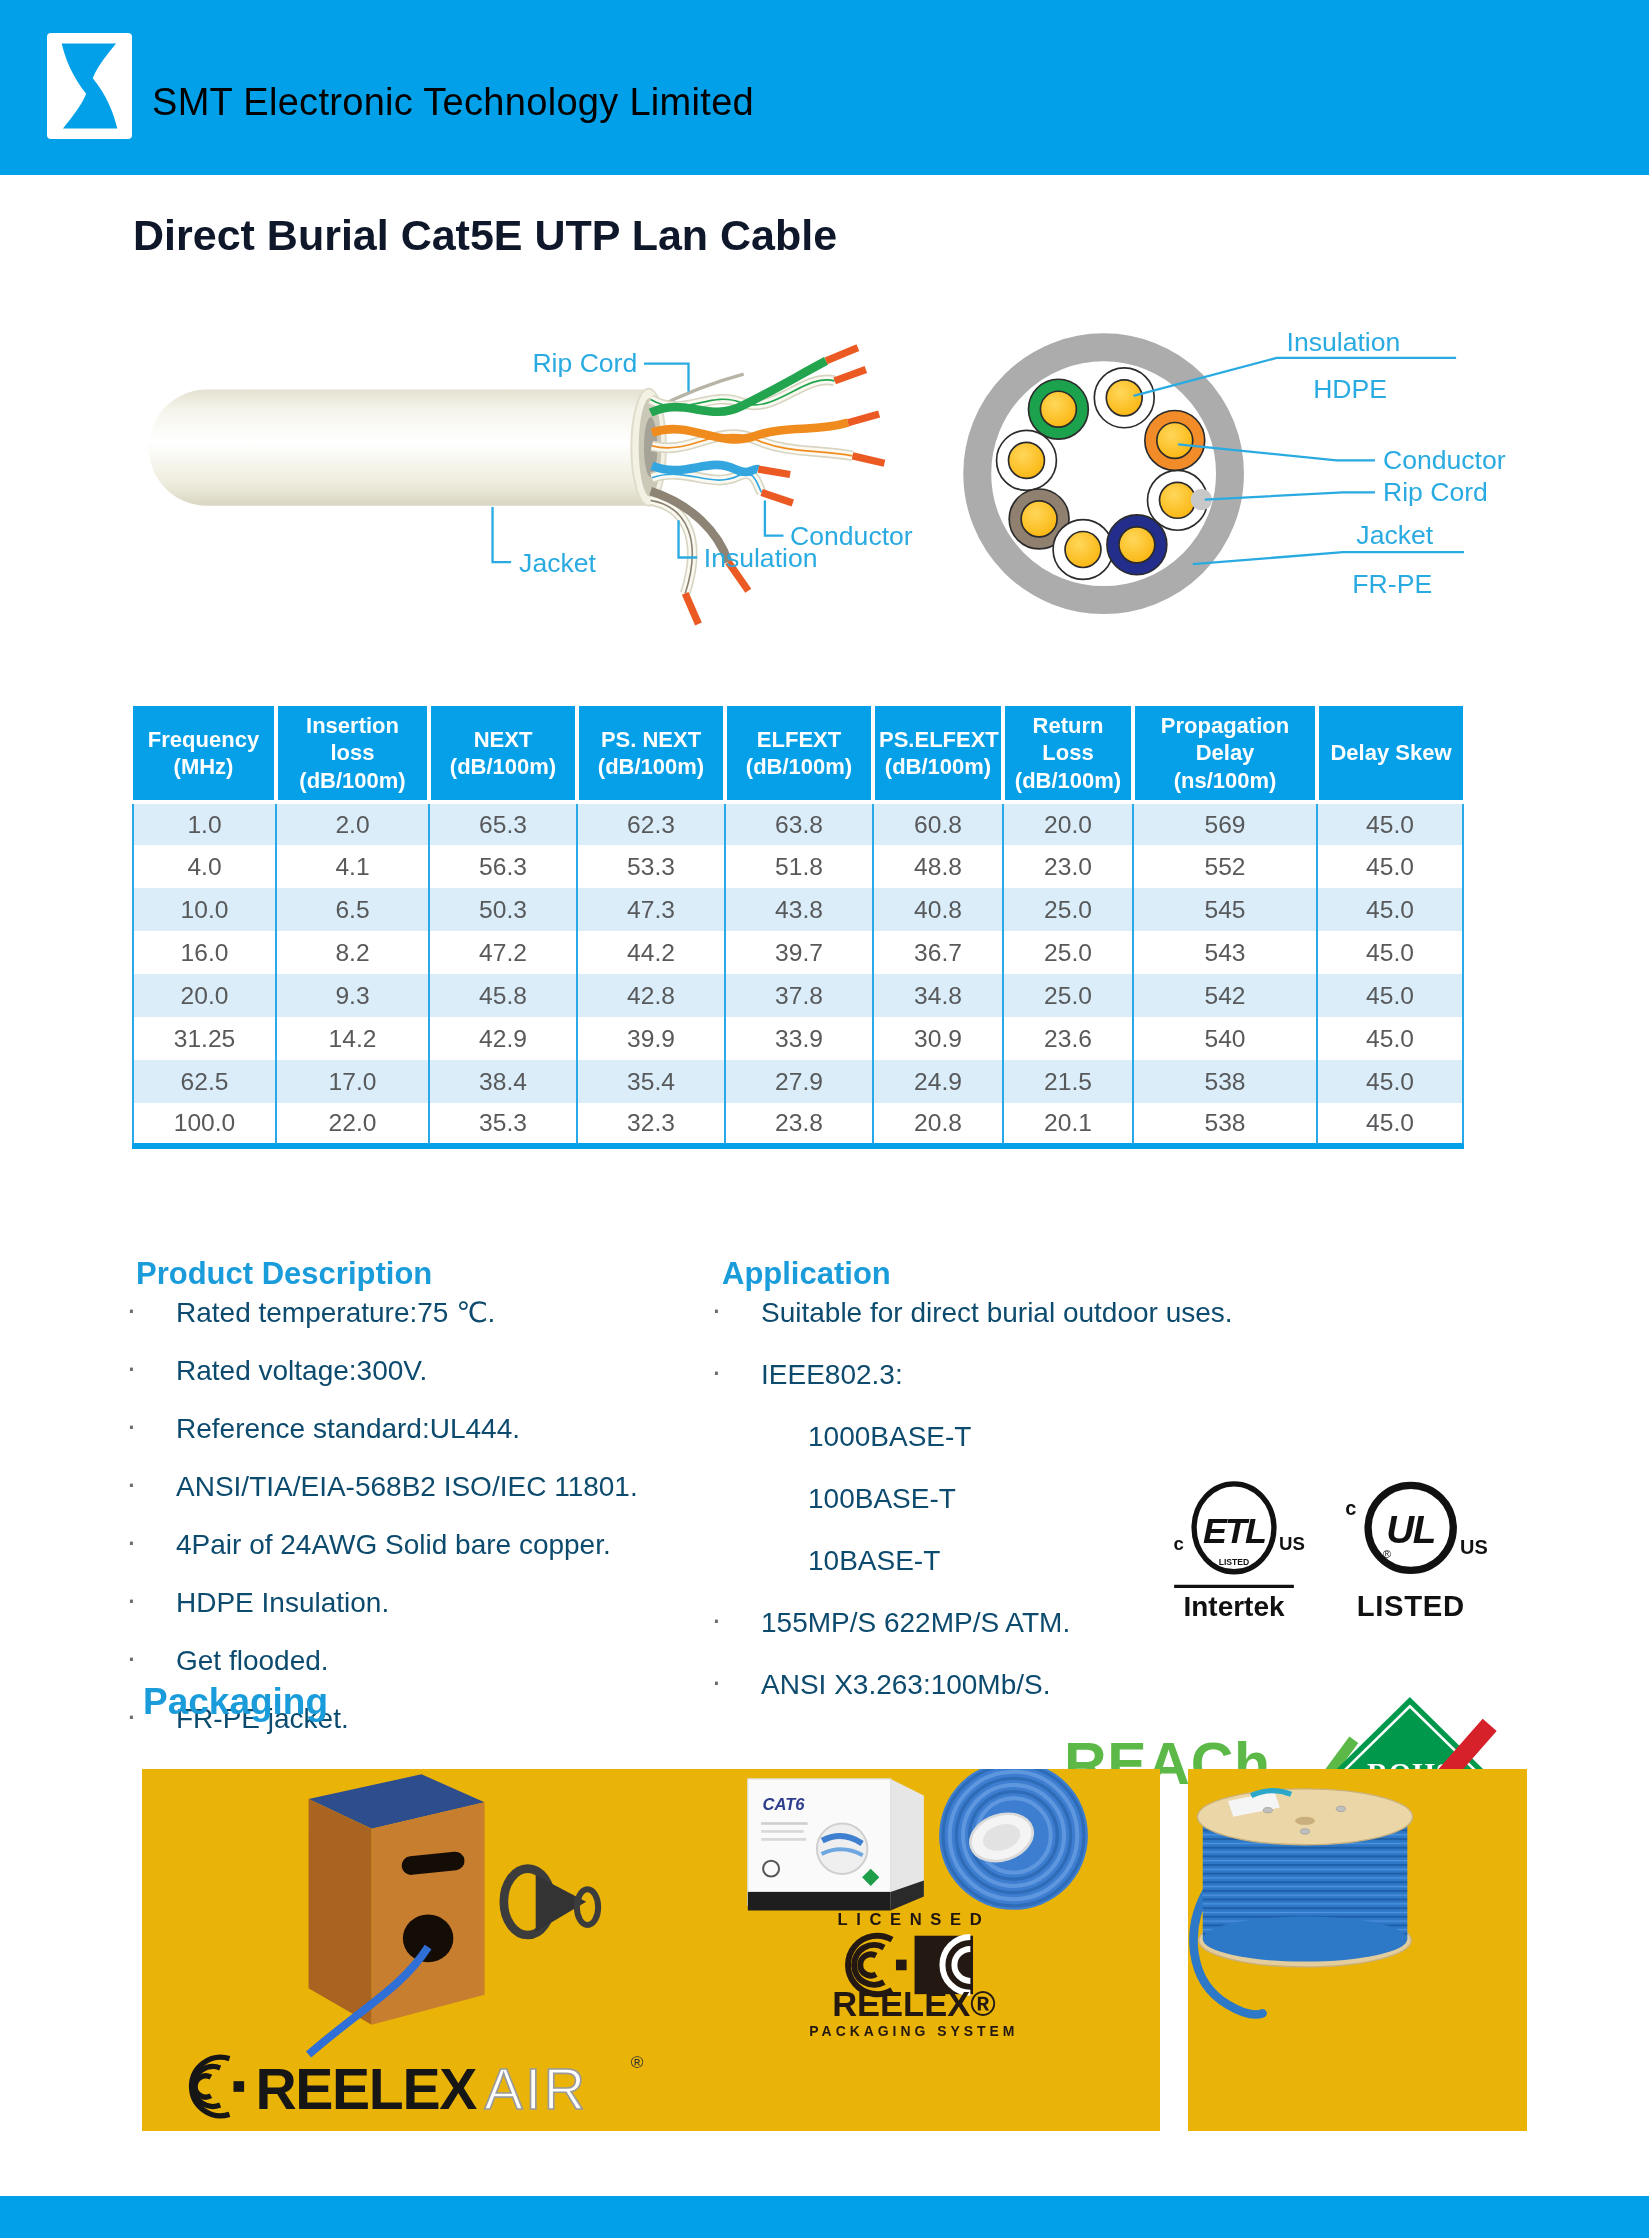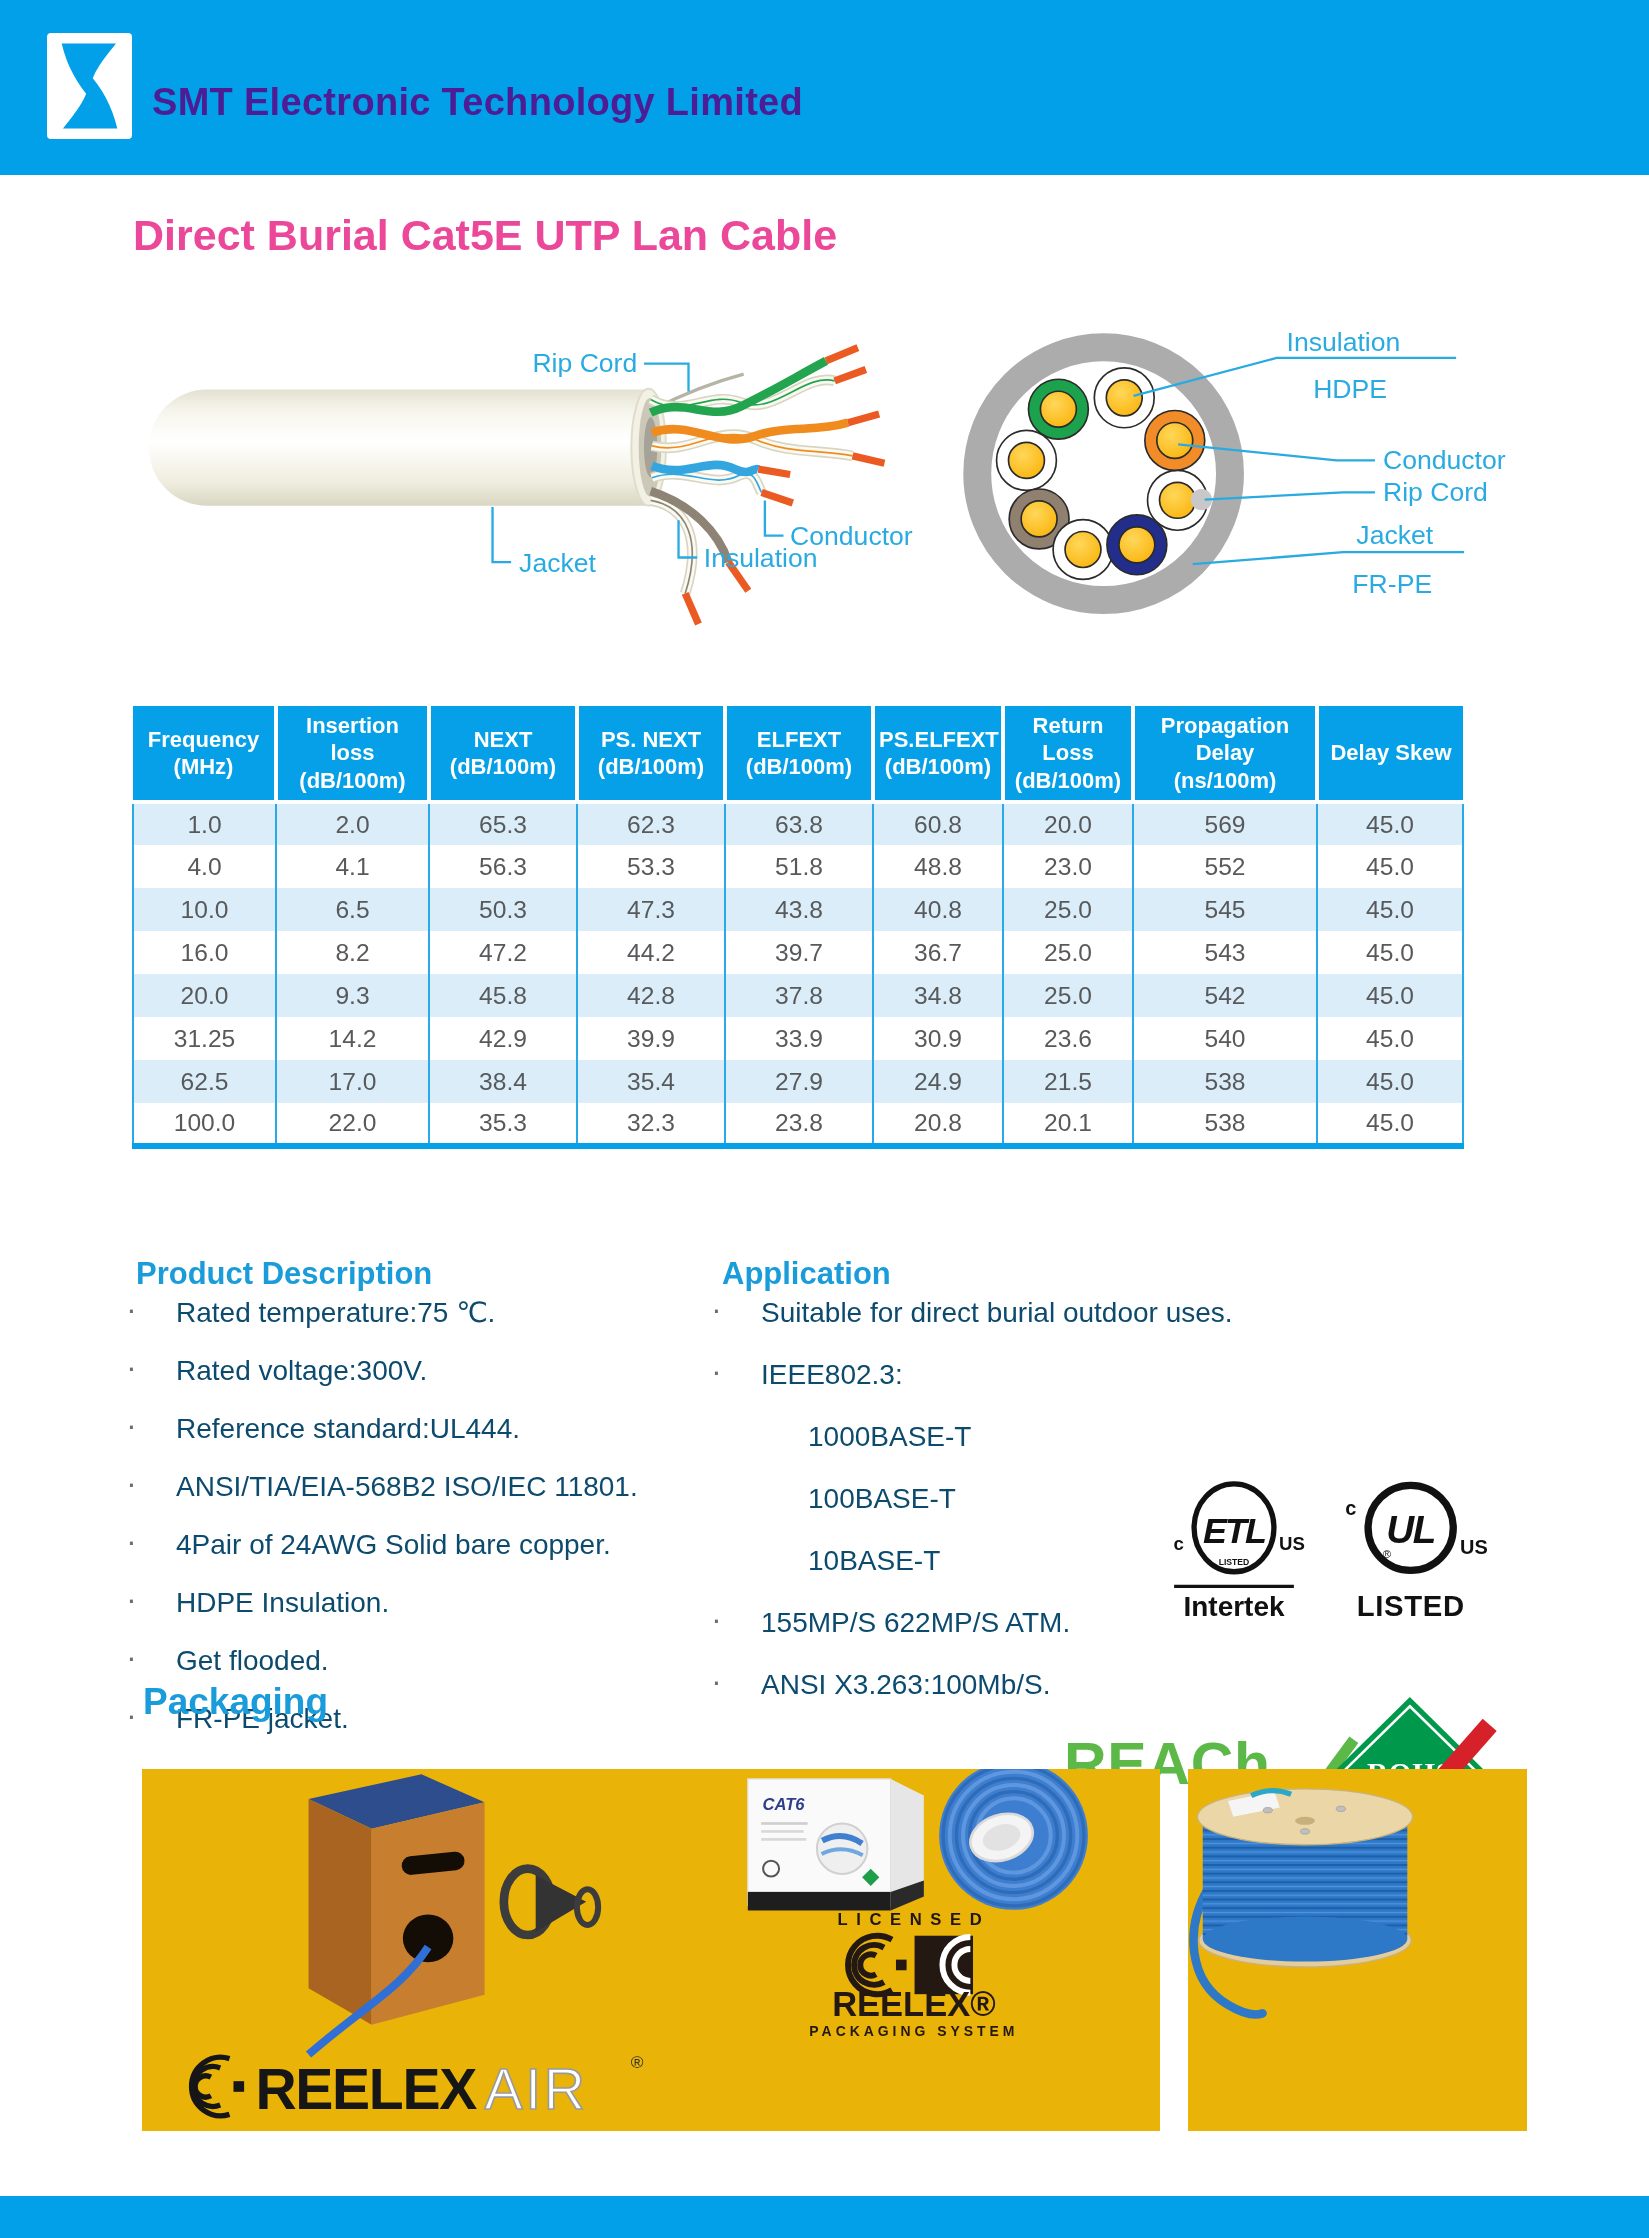--- a/index.html
+++ b/index.html
@@ -5,23 +5,23 @@
   html,body { margin:0; padding:0; background:#e8e8e8; }
   * { box-sizing:border-box; }
   #page {
     position:relative; width:1649px; height:2239px; background:#ffffff;
     font-family:"Liberation Sans","DejaVu Sans",sans-serif; overflow:hidden;
     margin:0 auto;
   }
   
   .header-band { position:absolute; left:0; top:0; width:1649px; height:175px; background:#02A0E8; }
   .logo-box { position:absolute; left:47px; top:33px; width:85px; height:106px; background:#ffffff; border-radius:4px; }
-  .company-name { position:absolute; left:152px; top:81px; font-size:38px; font-weight:bold; color:#4c1d95; letter-spacing:0.3px; }
-  
-  .page-title { position:absolute; left:133px; top:211px; font-size:43px; font-weight:bold; color:#ec4899; }
+  .company-name { position:absolute; left:152px; top:81px; font-size:38px; font-weight:normal; color:#000000; letter-spacing:0.3px; }
+  
+  .page-title { position:absolute; left:133px; top:211px; font-size:43px; font-weight:bold; color:#0f172a; }
   
   .cable-svg { position:absolute; left:100px; top:333px; }
   .cross-svg { position:absolute; left:944px; top:286px; }
   .diag-label { font-size:40px; fill:#29ABE2; }
   .leader { fill:none; stroke:#29ABE2; stroke-width:3.5px; }
   
   .perf-table { position:absolute; left:132px; top:706px; width:1330px; border-collapse:collapse; table-layout:fixed;
     border-bottom:6px solid #05A0E8; }
   .perf-table th { background:#05A0E8; color:#ffffff; font-weight:bold; font-size:22px; line-height:1.25;
     height:96px; vertical-align:middle; text-align:center; padding:0 4px;

